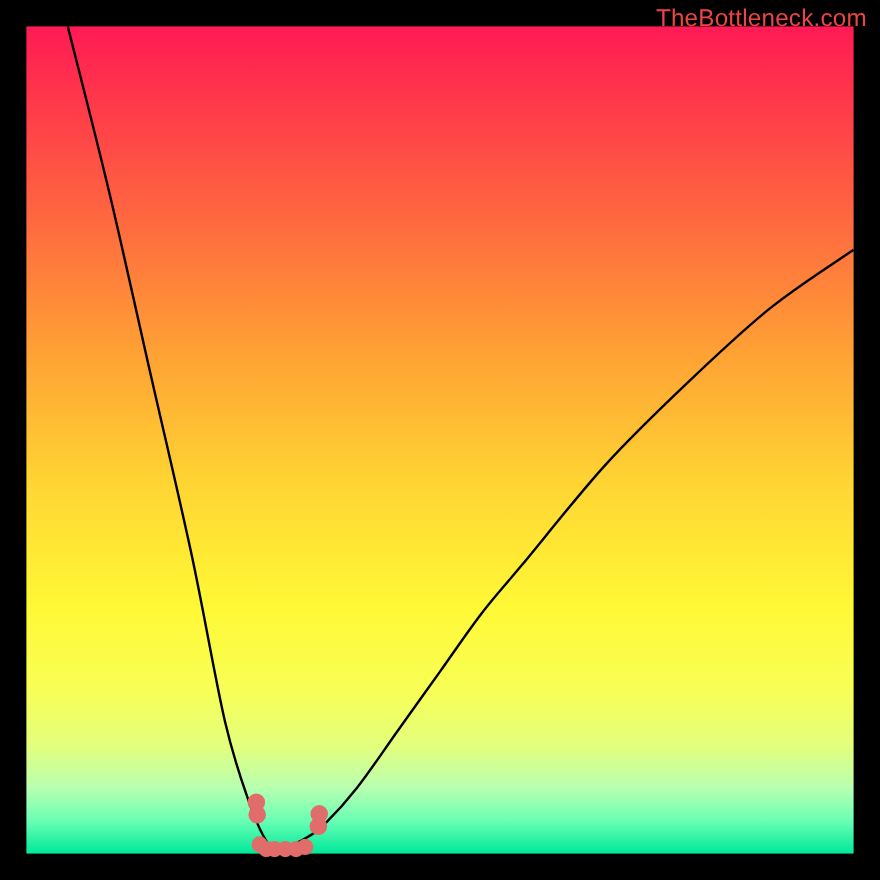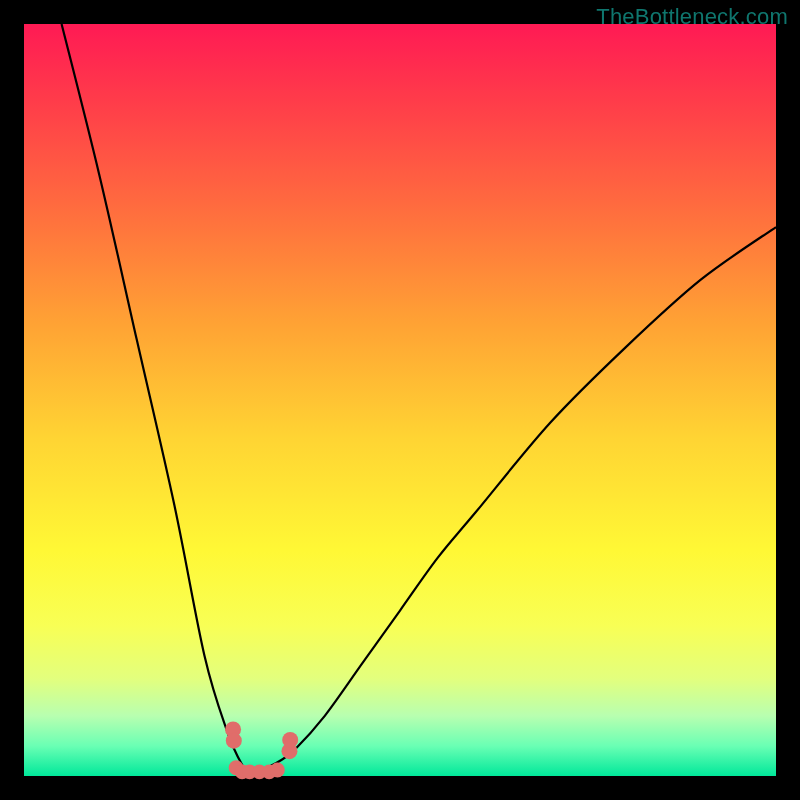--- a/index.html
+++ b/index.html
@@ -29,21 +29,21 @@
       #6affb4 96%,
       #00e89a 100%);
   }
   .watermark {
     position: absolute;
     top: 4px;
     right: 12px;
     font-family: Arial, Helvetica, sans-serif;
     font-size: 22px;
     font-weight: 500;
-    color: #0f766e;
+    color: #ef4444;
     letter-spacing: 0.2px;
     user-select: none;
   }
   svg.curve {
     position: absolute;
     left: 0;
     top: 0;
     width: 752px;
     height: 752px;
     overflow: visible;

